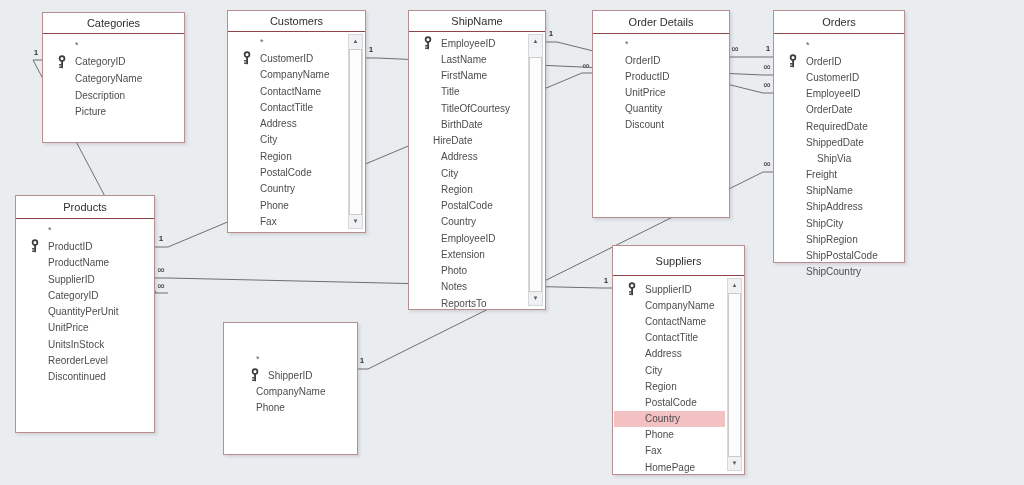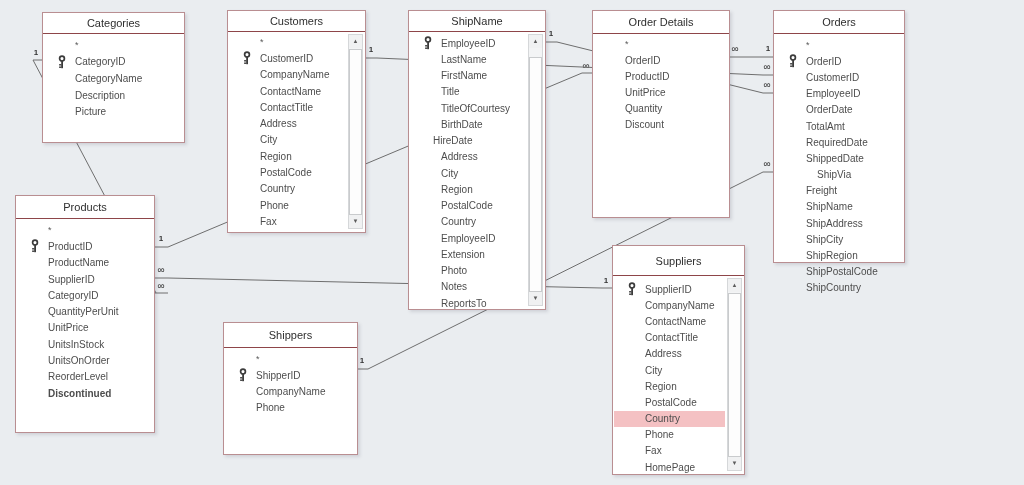--- a/index.html
+++ b/index.html
@@ -263,23 +263,20 @@
           <div class="row" style="height: 16.2px;">
             <span>CustomerID</span>
           </div>
           <div class="row" style="height: 16.2px;">
             <span>EmployeeID</span>
           </div>
           <div class="row" style="height: 16.2px;">
             <span>OrderDate</span>
           </div>
           <div class="row" style="height: 16.2px;">
-            <span>TotalAmt</span>
-          </div>
-          <div class="row" style="height: 16.2px;">
             <span>RequiredDate</span>
           </div>
           <div class="row" style="height: 16.2px;">
             <span>ShippedDate</span>
           </div>
           <div class="row" style="height: 16.2px; padding-left: 42px;">
             <span>ShipVia</span>
           </div>
           <div class="row" style="height: 16.2px;">
             <span>Freight</span>
@@ -331,37 +328,33 @@
           <div class="row" style="height: 16.3px;">
             <span>QuantityPerUnit</span>
           </div>
           <div class="row" style="height: 16.3px;">
             <span>UnitPrice</span>
           </div>
           <div class="row" style="height: 16.3px;">
             <span>UnitsInStock</span>
           </div>
           <div class="row" style="height: 16.3px;">
-            <span>UnitsOnOrder</span>
-          </div>
-          <div class="row" style="height: 16.3px;">
             <span>ReorderLevel</span>
           </div>
-          <div class="row" style="height: 16.3px; font-weight: bold;">
+          <div class="row" style="height: 16.3px;">
             <span>Discontinued</span>
           </div>
         </div>
       </div>
       <div class="tbl" style="left: 223px; top: 322px; width: 135px; height: 133px;">
-        <div class="tbl-title" style="height: 25px;">Shippers</div>
         <div class="rows" style="top: 28px;">
           <div class="row star" style="height: 16.2px;">
             <span>*</span>
           </div>
-          <div class="row" style="height: 16.2px;">
+          <div class="row" style="height: 16.2px; margin-left: 12px;">
             <span class="keyicon"><svg viewBox="0 0 10 14" width="10" height="14">
                 <circle cx="5" cy="3.6" r="2.4" fill="none" stroke="#3b3b3b" stroke-width="1.7"></circle>
                 <rect x="4.2" y="5.6" width="1.8" height="7.6" fill="#3b3b3b"></rect>
                 <rect x="2.1" y="9.1" width="2.3" height="1.4" fill="#3b3b3b"></rect>
                 <rect x="2.1" y="11.5" width="2.3" height="1.4" fill="#3b3b3b"></rect>
               </svg></span>
             <span>ShipperID</span>
           </div>
           <div class="row" style="height: 16.2px;">
             <span>CompanyName</span>

